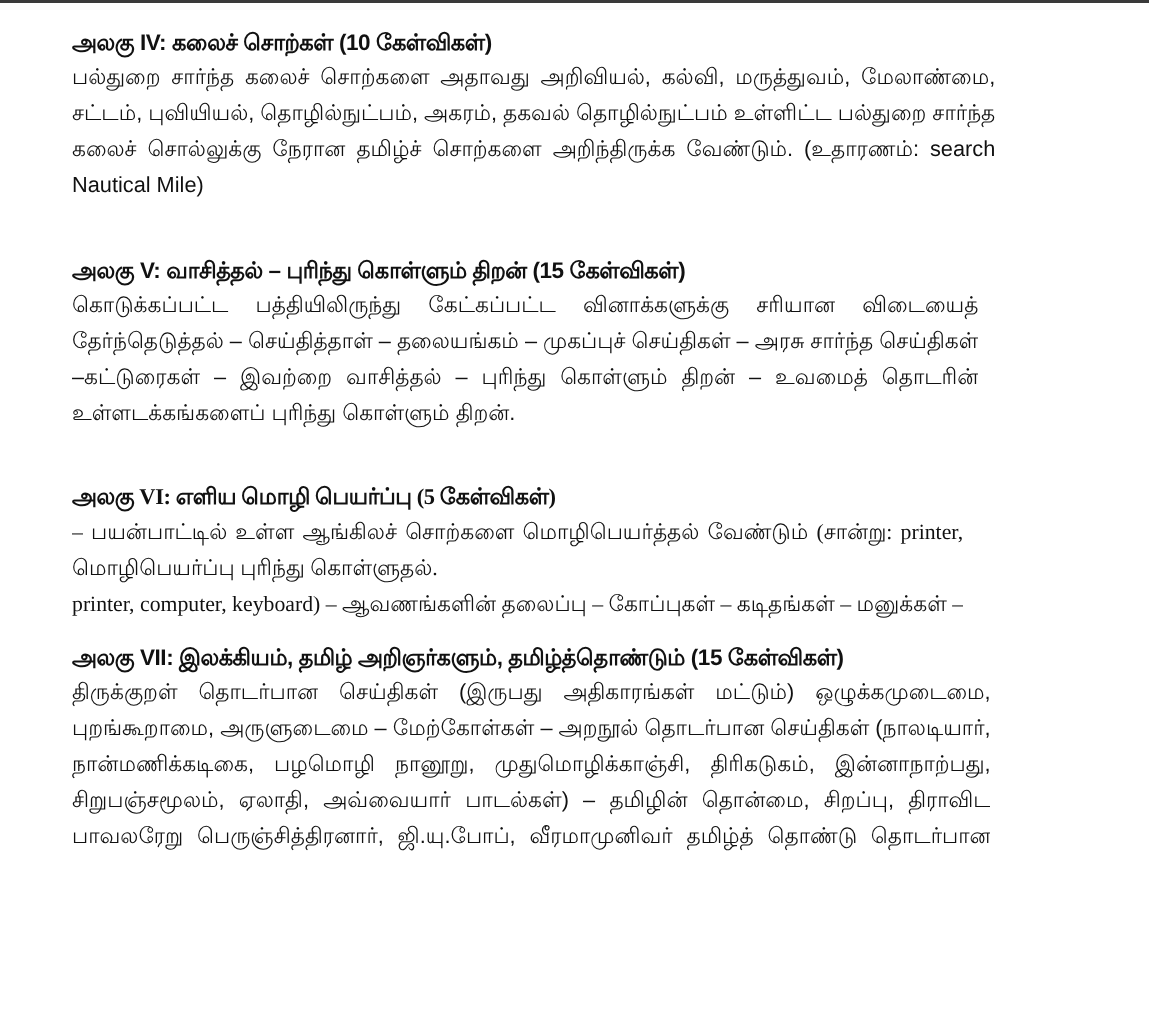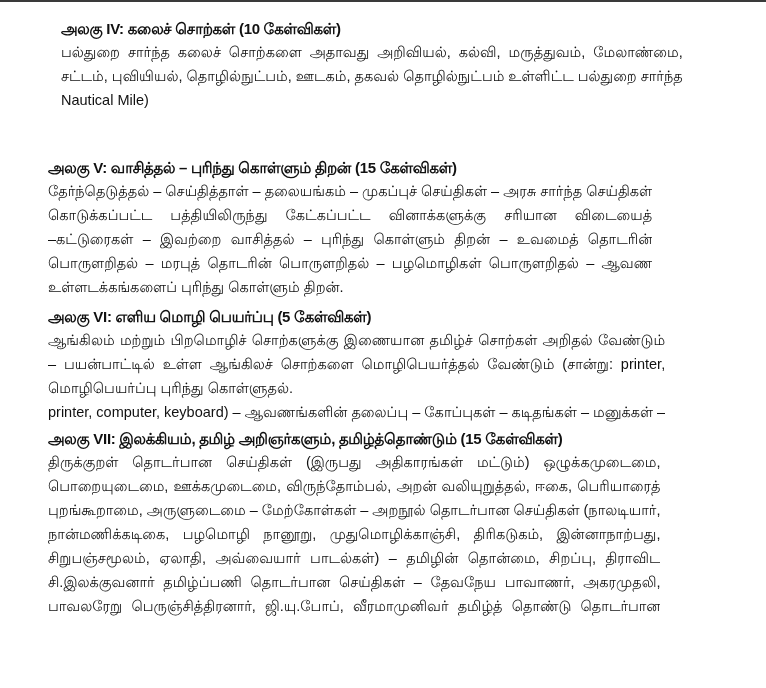--- a/index.html
+++ b/index.html
@@ -15,61 +15,58 @@
   .heading {
     font-weight: bold; font-size: 15px; line-height: 22px; height: 22px;
     white-space: nowrap; letter-spacing: -0.3px;
   }
   .line {
     font-size: 14.5px; line-height: 24px; height: 24px;
     white-space: nowrap; text-align: justify; text-align-last: justify;
     overflow: hidden;
   }
   .line.last { text-align-last: left; }
-  #sec4 { position: absolute; top: 0; margin-left: 13px; }
-  #sec5 { position: absolute; top: 139px; }
-  #sec6 { position: absolute; top: 288px; }
+  #sec4 { position: absolute; top: 0; }
+  #sec5 { position: absolute; top: 152px; }
+  #sec6 { position: absolute; top: 303px; font-family: Liberation Serif, serif; }
   #sec7 { position: absolute; top: 410px; }
 </style>
 </head>
 <body>
 
 <div class="topbar"></div>
 
 <div class="page">
 
   <div class="section" id="sec4">
     <div class="heading">அலகு IV: கலைச் சொற்கள் (10 கேள்விகள்)</div>
     <div class="line">பல்துறை சார்ந்த கலைச் சொற்களை அதாவது அறிவியல், கல்வி, மருத்துவம், மேலாண்மை,</div>
-    <div class="line">சட்டம், புவியியல், தொழில்நுட்பம், ஊடகம், தகவல் தொழில்நுட்பம் உள்ளிட்ட பல்துறை சார்ந்த</div>
+    <div class="line">சட்டம், புவியியல், தொழில்நுட்பம், அகரம், தகவல் தொழில்நுட்பம் உள்ளிட்ட பல்துறை சார்ந்த</div>
+    <div class="line">கலைச் சொல்லுக்கு நேரான தமிழ்ச் சொற்களை அறிந்திருக்க வேண்டும். (உதாரணம்: search</div>
     <div class="line last">Nautical Mile)</div>
   </div>
 
   <div class="section" id="sec5">
     <div class="heading">அலகு V: வாசித்தல் – புரிந்து கொள்ளும் திறன் (15 கேள்விகள்)</div>
+    <div class="line">கொடுக்கப்பட்ட பத்தியிலிருந்து கேட்கப்பட்ட வினாக்களுக்கு சரியான விடையைத்</div>
     <div class="line">தேர்ந்தெடுத்தல் – செய்தித்தாள் – தலையங்கம் – முகப்புச் செய்திகள் – அரசு சார்ந்த செய்திகள்</div>
-    <div class="line">கொடுக்கப்பட்ட பத்தியிலிருந்து கேட்கப்பட்ட வினாக்களுக்கு சரியான விடையைத்</div>
     <div class="line">–கட்டுரைகள் – இவற்றை வாசித்தல் – புரிந்து கொள்ளும் திறன் – உவமைத் தொடரின்</div>
-    <div class="line">பொருளறிதல் – மரபுத் தொடரின் பொருளறிதல் – பழமொழிகள் பொருளறிதல் – ஆவண</div>
     <div class="line last">உள்ளடக்கங்களைப் புரிந்து கொள்ளும் திறன்.</div>
   </div>
 
   <div class="section" id="sec6">
     <div class="heading">அலகு VI: எளிய மொழி பெயர்ப்பு (5 கேள்விகள்)</div>
-    <div class="line">ஆங்கிலம் மற்றும் பிறமொழிச் சொற்களுக்கு இணையான தமிழ்ச் சொற்கள் அறிதல் வேண்டும்</div>
     <div class="line">– பயன்பாட்டில் உள்ள ஆங்கிலச் சொற்களை மொழிபெயர்த்தல் வேண்டும் (சான்று: printer,</div>
     <div class="line last">மொழிபெயர்ப்பு புரிந்து கொள்ளுதல்.</div>
     <div class="line">printer, computer, keyboard) – ஆவணங்களின் தலைப்பு – கோப்புகள் – கடிதங்கள் – மனுக்கள் –</div>
   </div>
 
   <div class="section" id="sec7">
     <div class="heading">அலகு VII: இலக்கியம், தமிழ் அறிஞர்களும், தமிழ்த்தொண்டும் (15 கேள்விகள்)</div>
     <div class="line">திருக்குறள் தொடர்பான செய்திகள் (இருபது அதிகாரங்கள் மட்டும்) ஒழுக்கமுடைமை,</div>
-    <div class="line">பொறையுடைமை, ஊக்கமுடைமை, விருந்தோம்பல், அறன் வலியுறுத்தல், ஈகை, பெரியாரைத்</div>
     <div class="line">புறங்கூறாமை, அருளுடைமை – மேற்கோள்கள் – அறநூல் தொடர்பான செய்திகள் (நாலடியார்,</div>
     <div class="line">நான்மணிக்கடிகை, பழமொழி நானூறு, முதுமொழிக்காஞ்சி, திரிகடுகம், இன்னாநாற்பது,</div>
     <div class="line">சிறுபஞ்சமூலம், ஏலாதி, அவ்வையார் பாடல்கள்) – தமிழின் தொன்மை, சிறப்பு, திராவிட</div>
-    <div class="line">சி.இலக்குவனார் தமிழ்ப்பணி தொடர்பான செய்திகள் – தேவநேய பாவாணர், அகரமுதலி,</div>
     <div class="line">பாவலரேறு பெருஞ்சித்திரனார், ஜி.யு.போப், வீரமாமுனிவர் தமிழ்த் தொண்டு தொடர்பான</div>
 
   </div>
 
 </div>
 
 </body></html>

